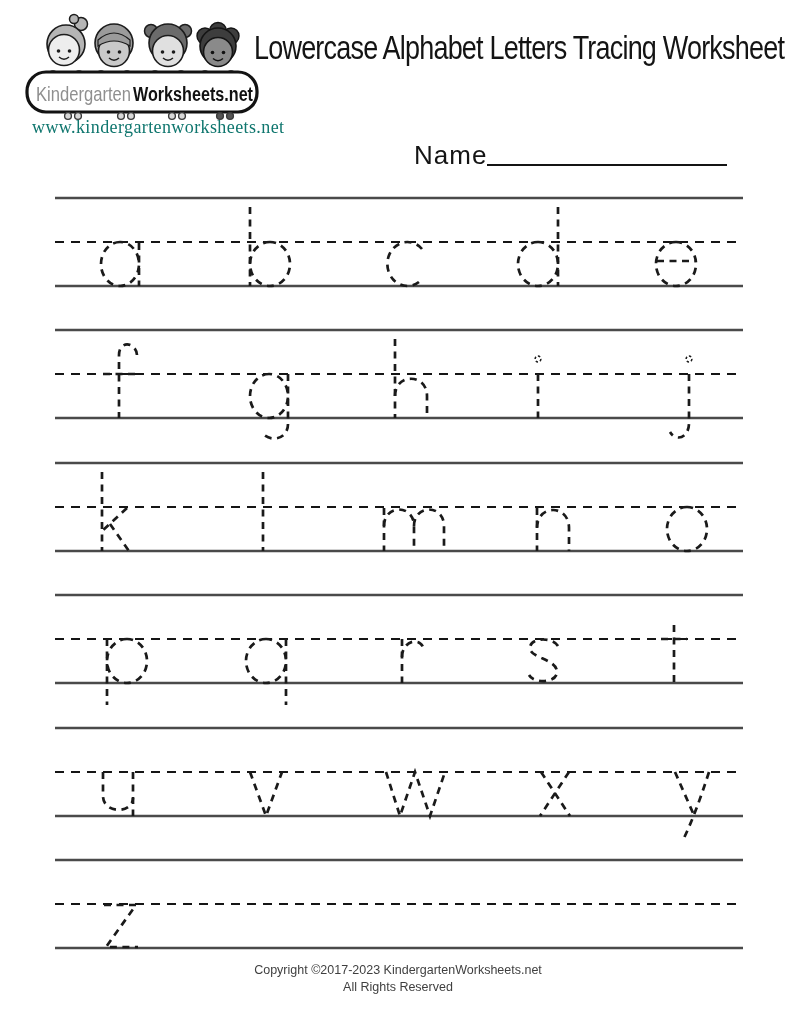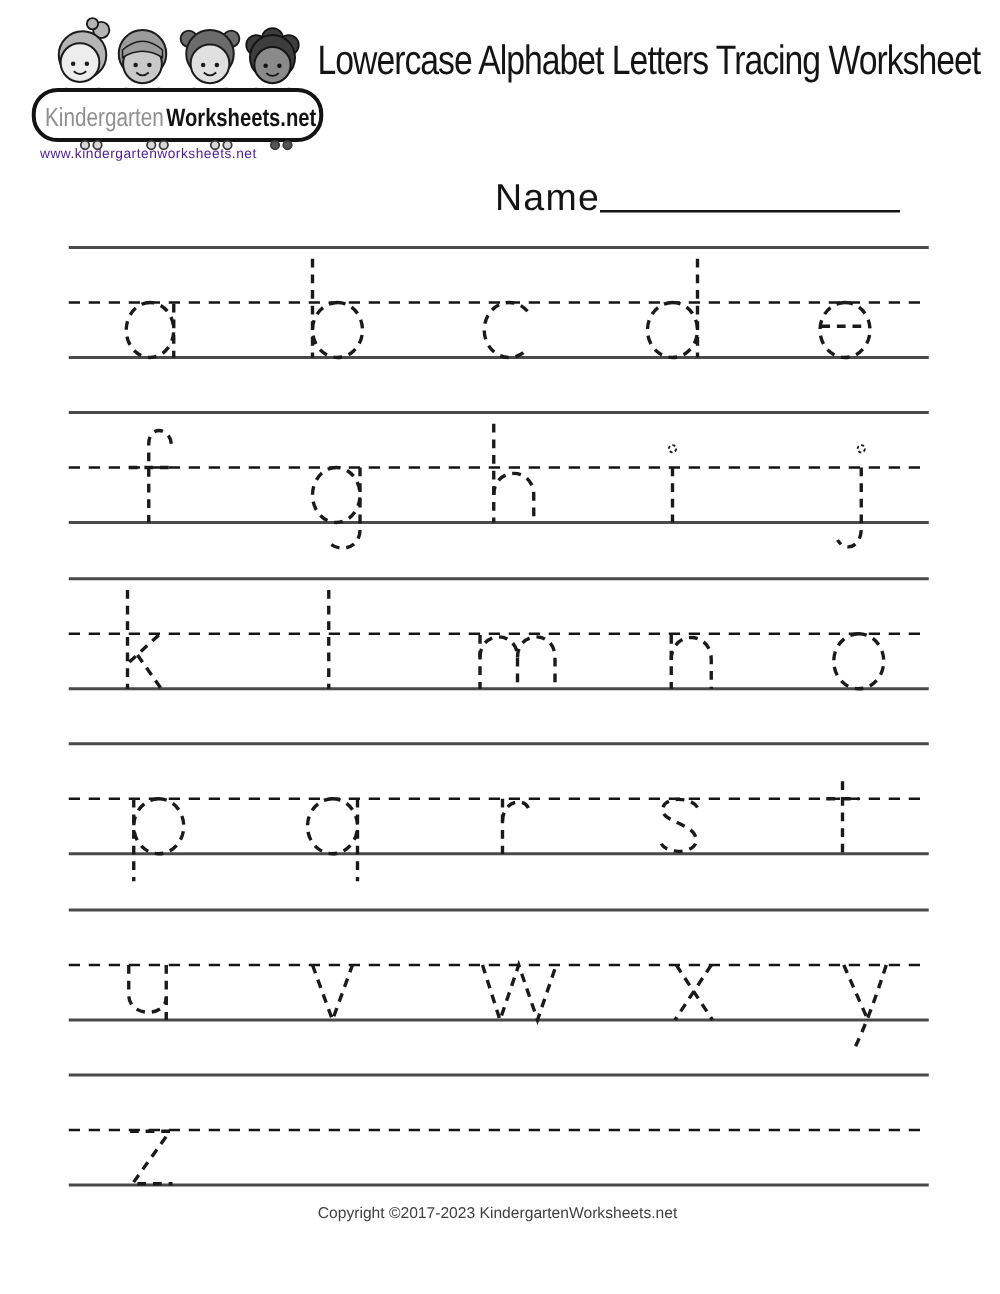--- a/index.html
+++ b/index.html
@@ -2,31 +2,32 @@
 <html><head>
 <meta charset="utf-8">
 <style>
   html,body{margin:0;padding:0;background:#888;}
   .page{
     position:relative;width:800px;height:1035px;background:#ffffff;
     font-family:"Liberation Sans",sans-serif;overflow:hidden;margin:0 auto;
   }
   .logo{position:absolute;left:24px;top:10px;width:238px;height:112px;}
   .site-url{
-    position:absolute;left:32px;top:117px;font-size:11px;color:#4c1d95;
+    position:absolute;left:32px;top:117px;font-size:18px;color:#0f766e;
     letter-spacing:.4px;
+    font-family:Liberation Serif, serif;
   }
   .title{
     position:absolute;right:26px;top:30px;margin:0;width:520px;
     font-size:27px;font-weight:normal;color:#141414;text-align:right;
     letter-spacing:-0.8px;transform:scaleY(1.22);transform-origin:top right;
     white-space:nowrap;
   }
   .name-row{
-    position:absolute;left:396px;top:136px;font-size:30px;color:#141414;
+    position:absolute;left:414px;top:136px;font-size:26px;color:#141414;
     letter-spacing:1px;white-space:nowrap;
   }
   .name-line{
     display:inline-block;width:240px;height:1em;
     border-bottom:2.6px solid #141414;transform:translateY(2px);
   }
   .rows{position:absolute;left:0;top:0;width:800px;height:1035px;}
   .rows svg{position:absolute;left:0;pointer-events:none;}
   .footer{
     position:absolute;left:0;top:962px;width:796px;text-align:center;
@@ -245,14 +246,15 @@
         <line x1="55" x2="743" y1="52" y2="52" stroke="#151515" stroke-width="2.1" stroke-dasharray="9 7"></line>
         <line x1="55" x2="743" y1="96" y2="96" stroke="#4a4a4a" stroke-width="2.4"></line>
         <g transform="translate(121,0)">
           <path d="M -17 53 L 15 53 L -15 95 L 17 95" fill="none" stroke="#1a1a1a" stroke-width="2.7" stroke-dasharray="7 5.5"></path>
         </g>
       </svg>
     </div>
 
   <div class="footer">
     <div>Copyright ©2017-2023 KindergartenWorksheets.net</div>
+    <div>All Rights Reserved</div>
   </div>
 </div>
 
 </body></html>

